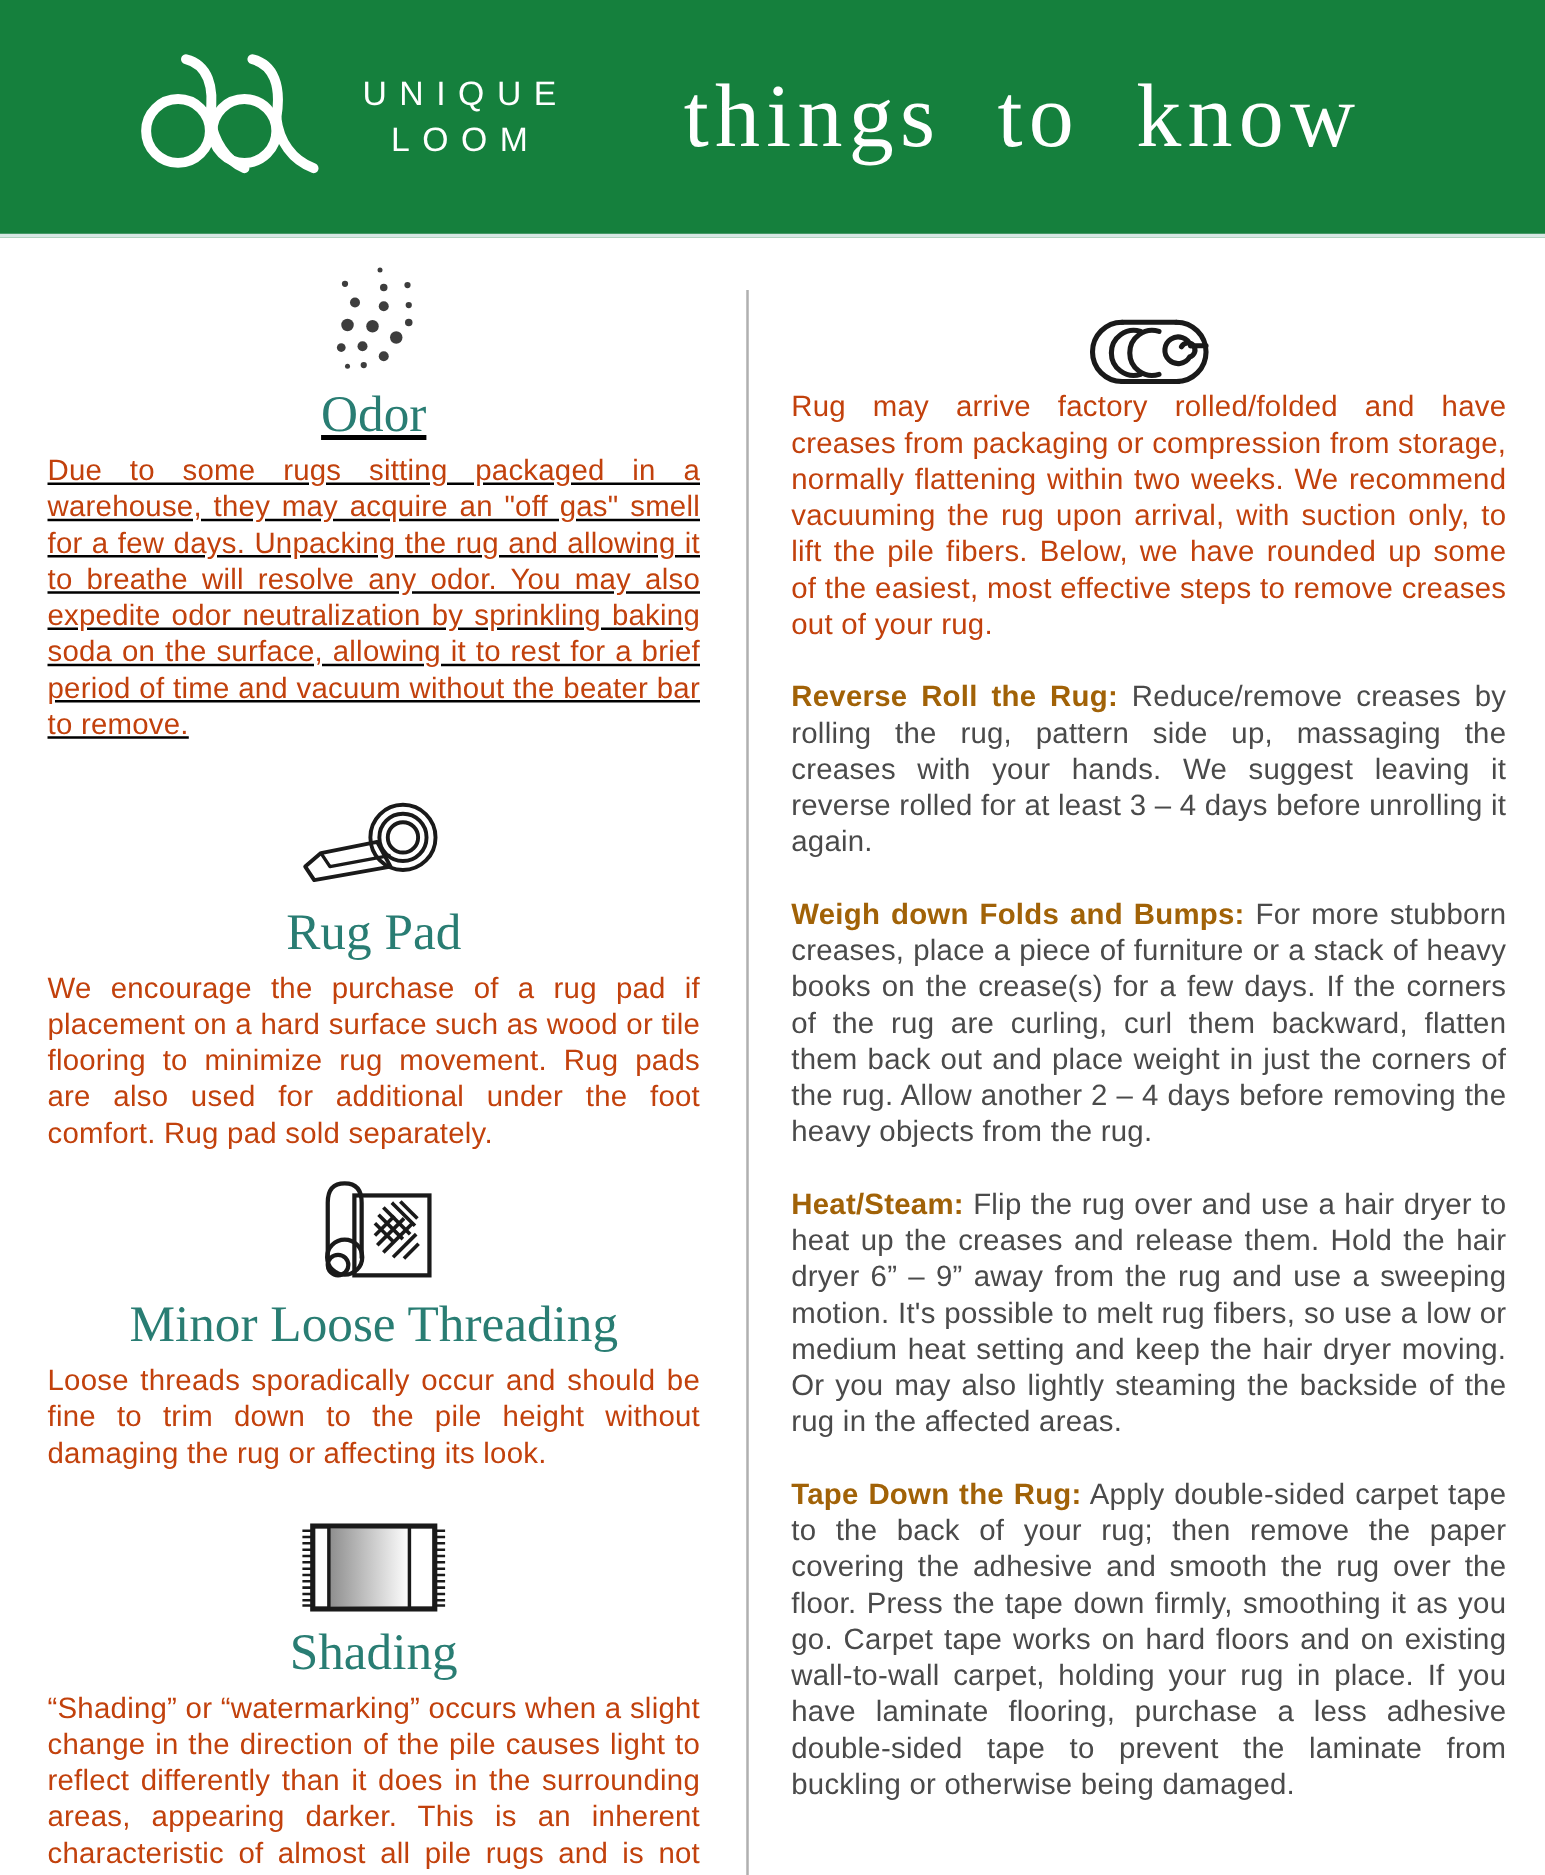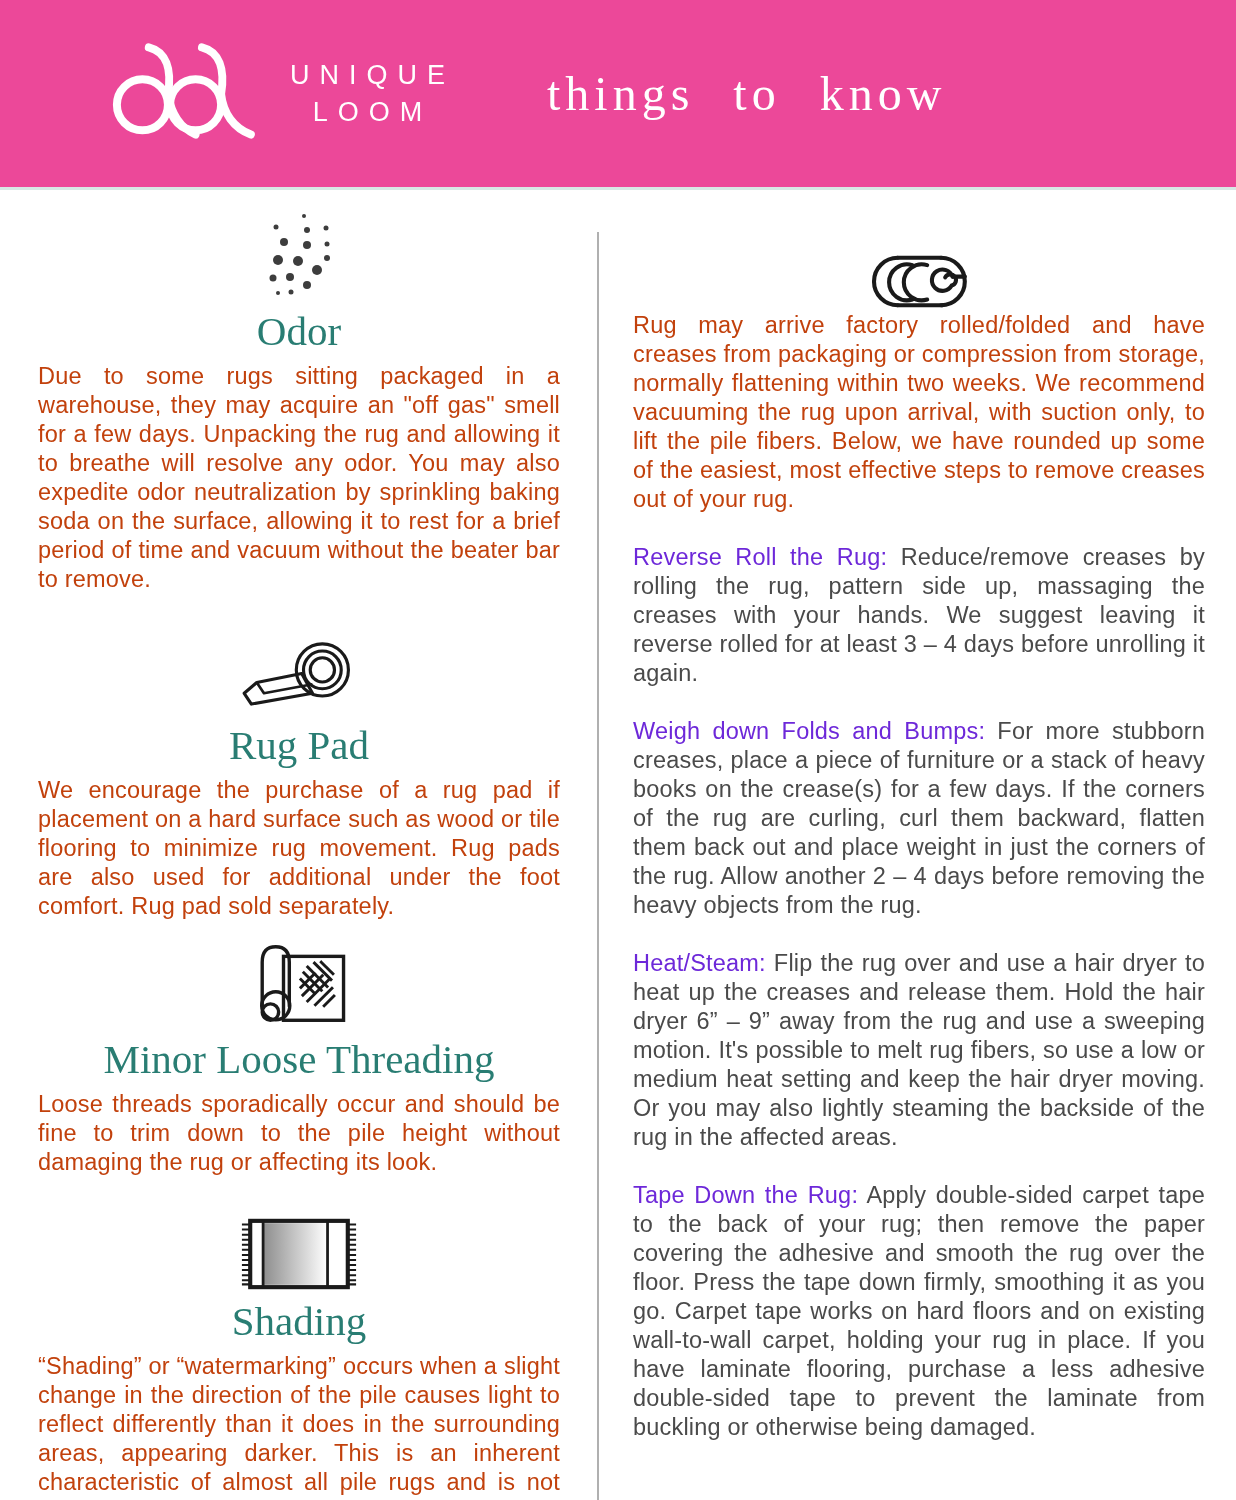--- a/index.html
+++ b/index.html
@@ -3,30 +3,30 @@
 <meta charset="utf-8">
 <style>
   html,body{margin:0;padding:0;}
   body{
     width:1236px;height:1500px;overflow:hidden;background:#ffffff;
     font-family:"Liberation Sans", sans-serif;
     position:relative;
   }
   
   .header{
-    height:190px;background:#ec4899;display:flex;align-items:center;
+    height:190px;background:#15803d;display:flex;align-items:center;
     border-bottom:3px solid #d8e8e5;box-sizing:border-box;
   }
   .logo{margin-left:106px;flex:0 0 auto;}
   .brand{
     margin-left:24px;color:#ffffff;font-size:27px;letter-spacing:10px;
     line-height:1.35;text-align:center;font-weight:400;
   }
   .title{
-    color:#ffffff;font-family:"Liberation Serif", serif;font-size:48px;
+    color:#ffffff;font-family:"Liberation Serif", serif;font-size:72px;
     letter-spacing:5px;word-spacing:22px;margin-left:92px;white-space:nowrap;
     font-weight:400;
   }
   
   .content{position:relative;}
   .divider{
     position:absolute;left:597px;top:42px;width:2px;height:1268px;
     background:#b0b0b0;
   }
   .col{position:absolute;top:0;}
@@ -36,23 +36,23 @@
   .icon-wrap{display:flex;justify-content:center;align-items:flex-end;}
   .sec-heading{
     font-family:"Liberation Serif", serif;color:#297D73;font-size:41px;
     font-weight:400;margin:8px 0 8px 0;line-height:1.1;
   }
   .sec-body{
     text-align:justify;font-size:23.5px;line-height:29px;color:#c2410c;
     letter-spacing:0.2px;
   }
   .tip{margin-top:29px;text-align:justify;font-size:23.5px;line-height:29px;color:#4a4a4a;letter-spacing:0.2px;}
-  .tip-label{font-weight:normal;color:#6d28d9;}
+  .tip-label{font-weight:bold;color:#a16207;}
   
-  .s1{margin-top:16px;}
+  .s1{margin-top:16px;text-decoration:underline;}
   .s2{margin-top:16px;}
   .s3{margin-top:38px;}
   .s4{margin-top:40px;}
   .col-right .icon-wrap{margin-top:62px;}
   .icon-stroke{stroke:#1a1a1a;fill:none;}
 </style>
 </head>
 <body>
 
 <div class="header">

